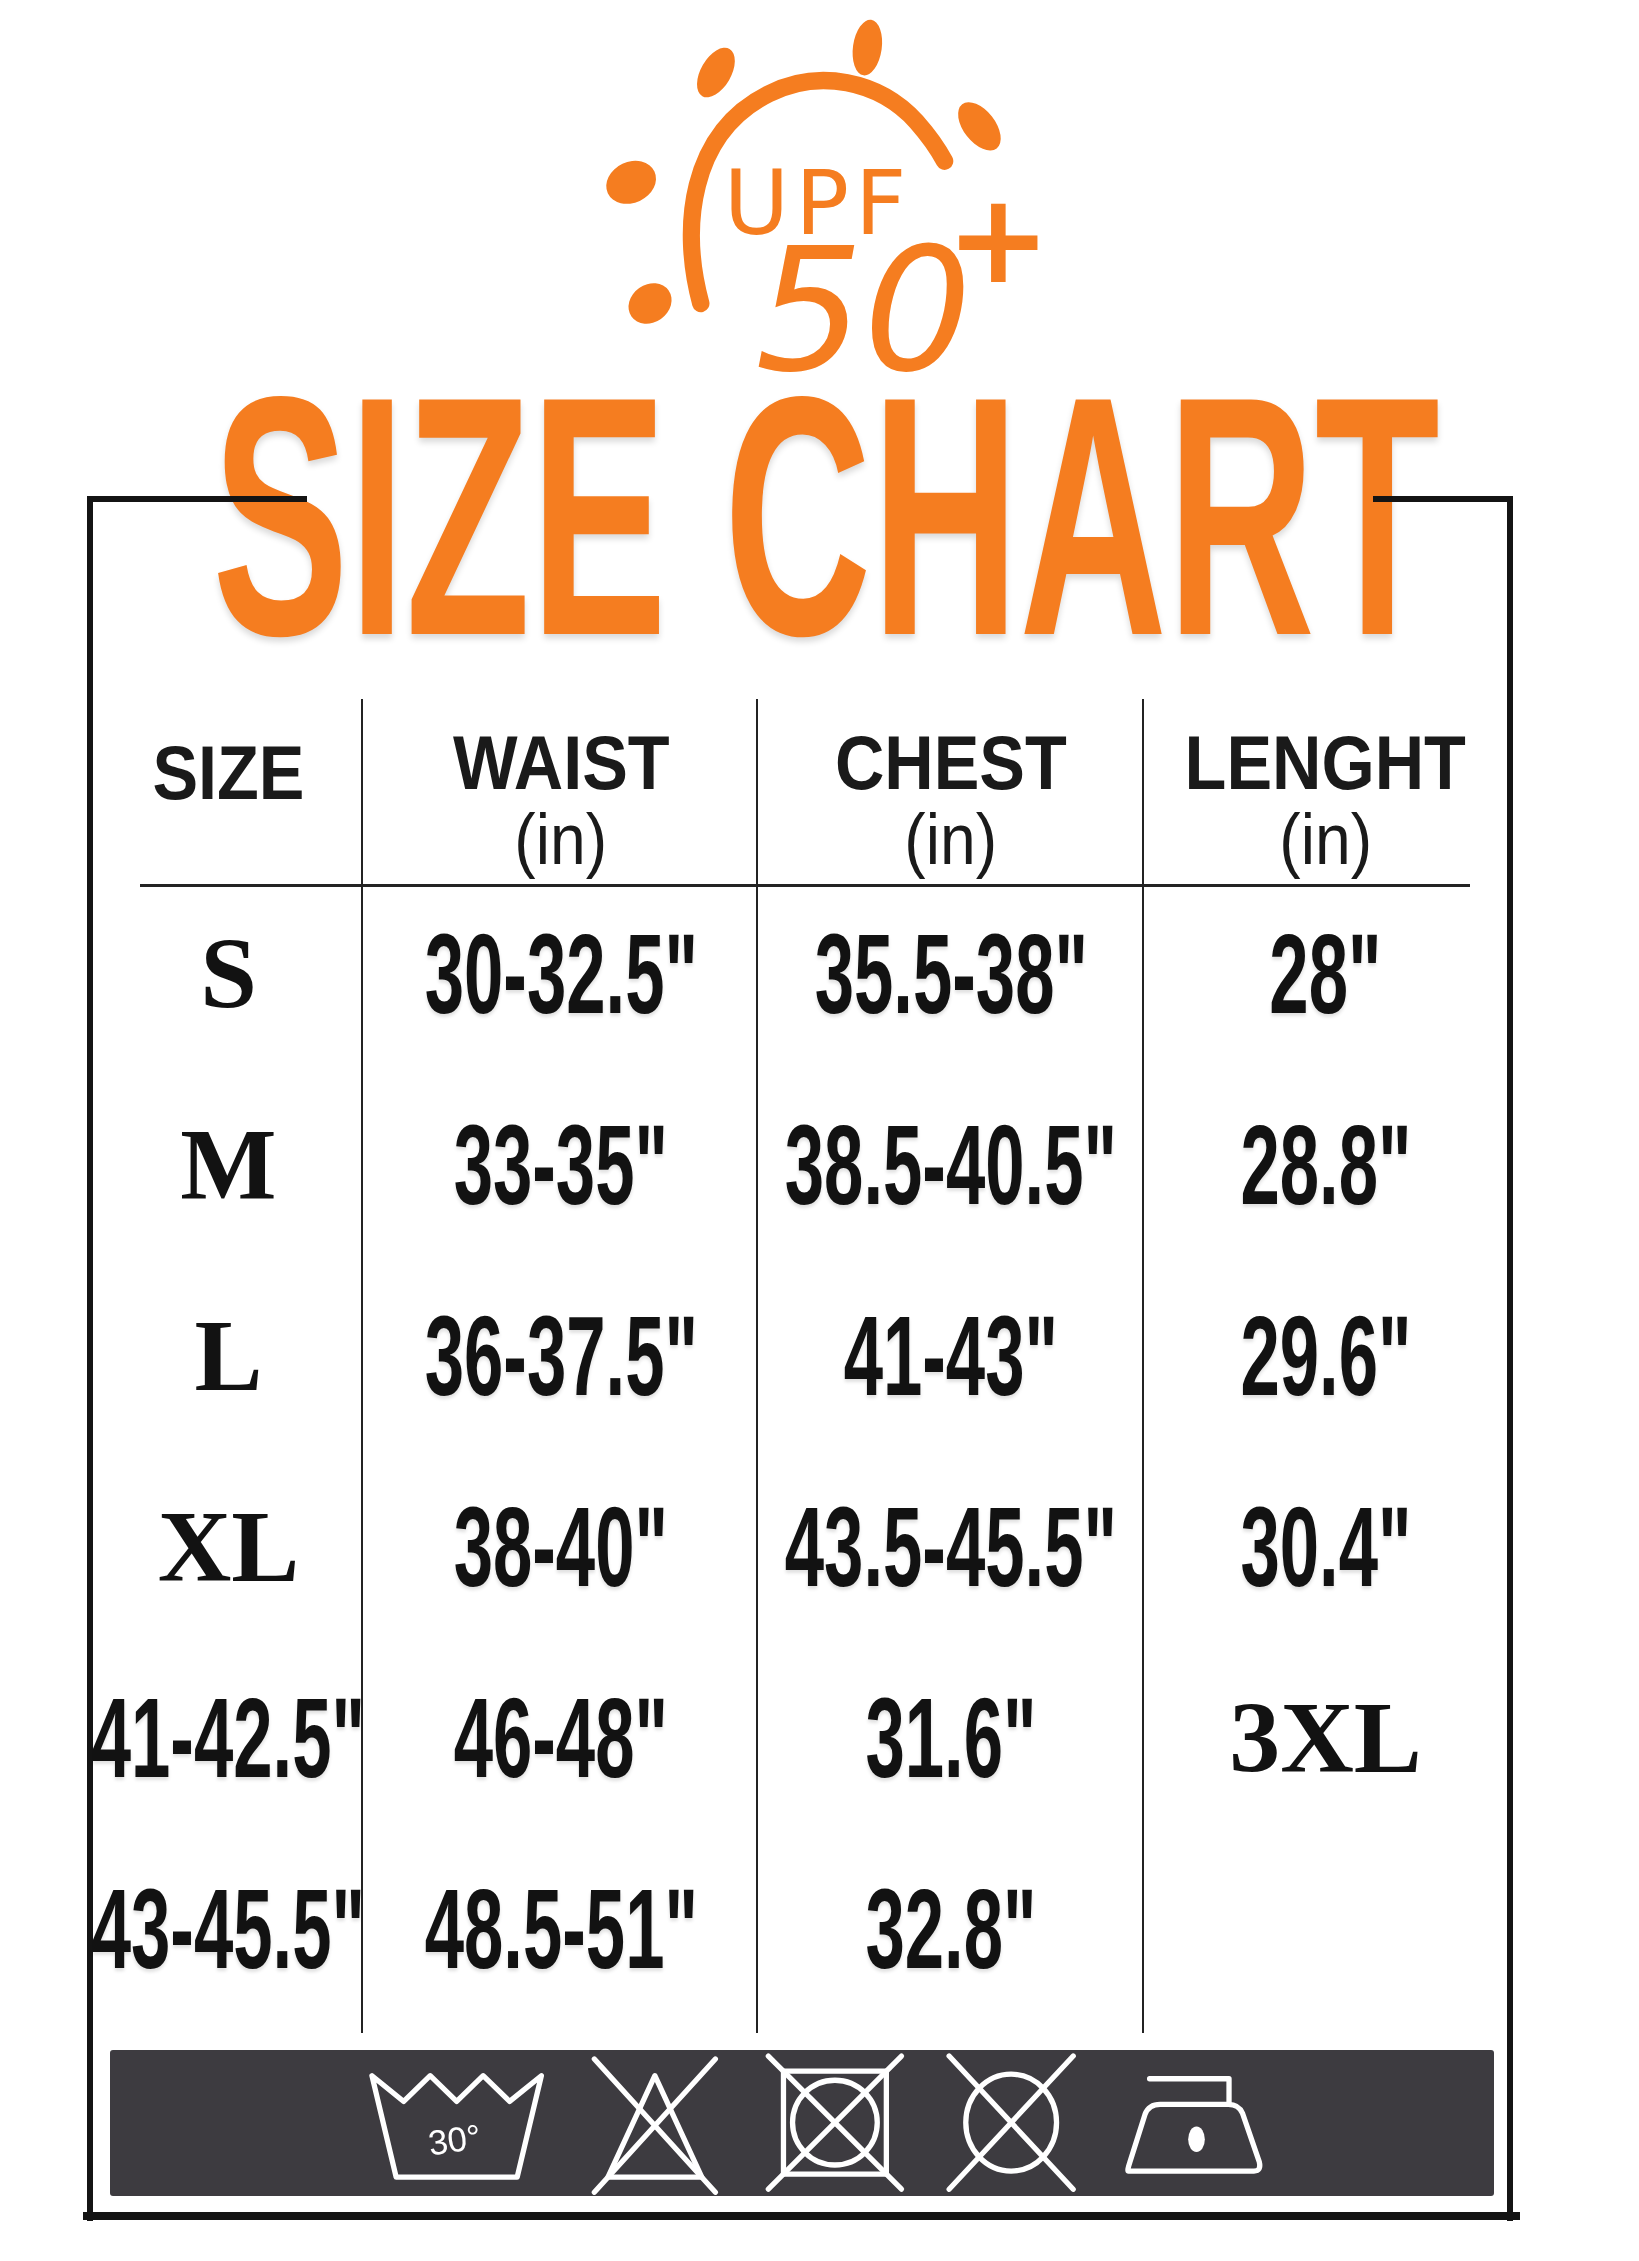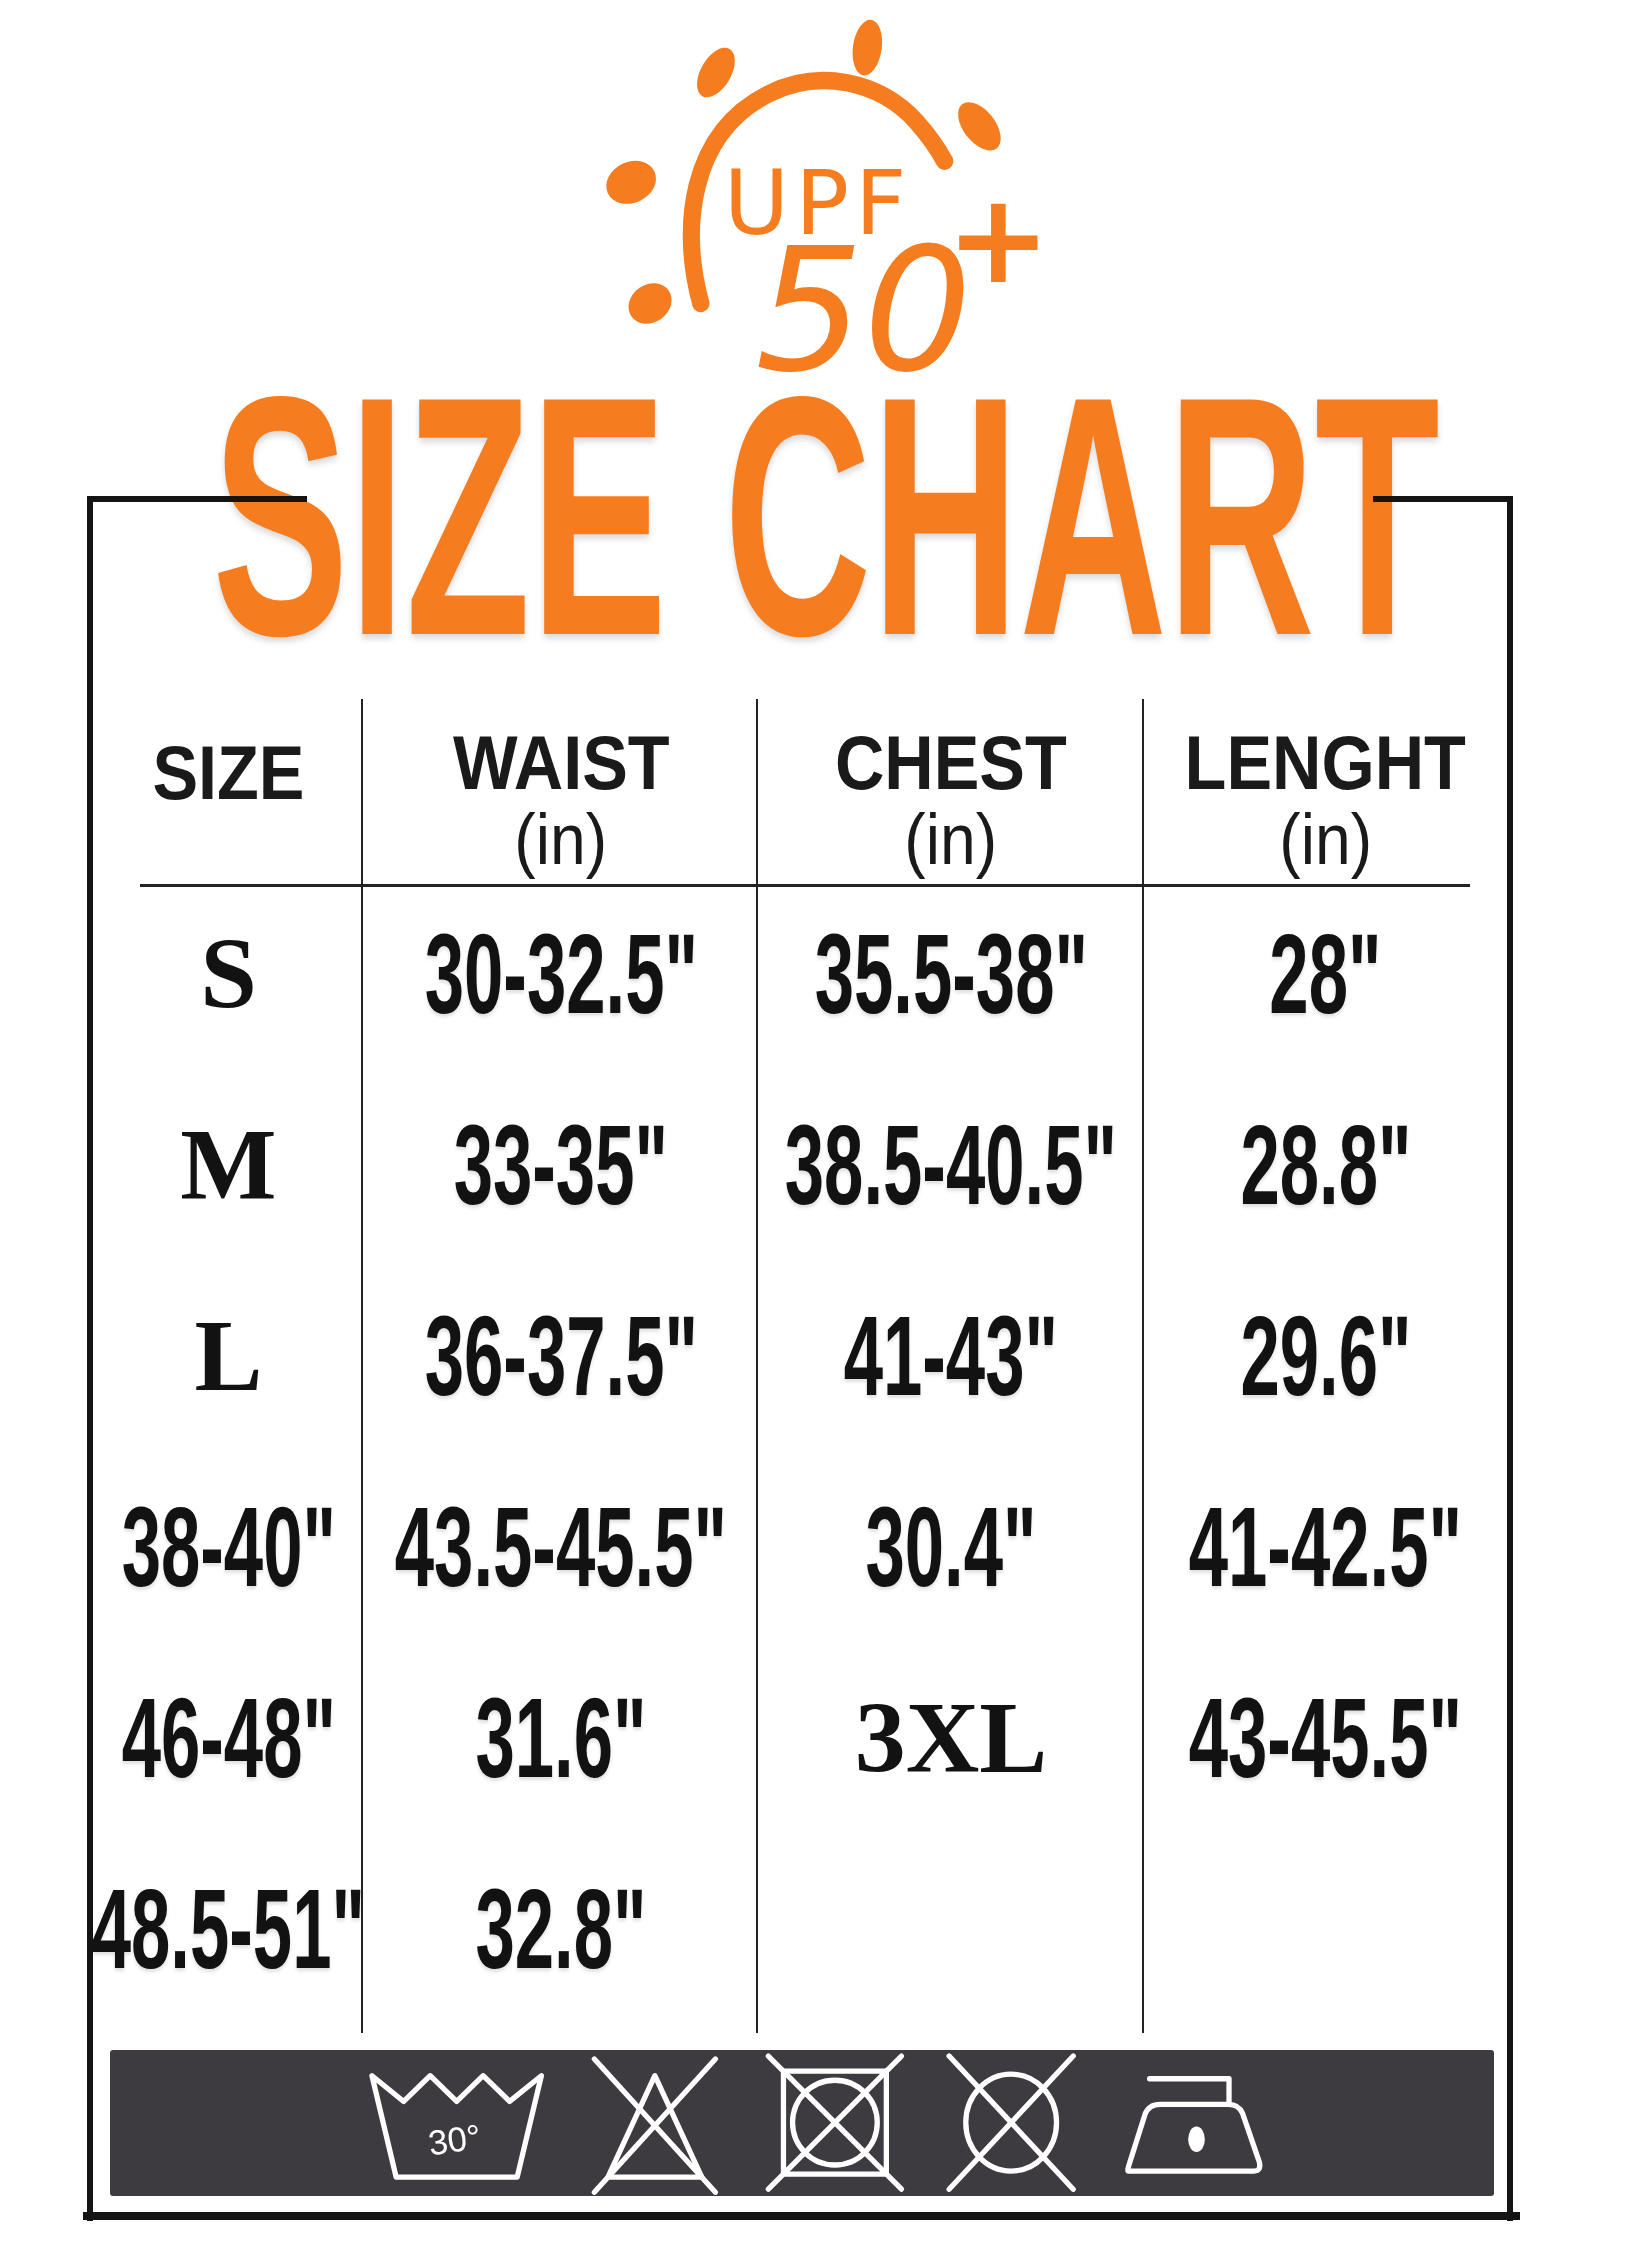--- a/index.html
+++ b/index.html
@@ -144,20 +144,23 @@
       <span class="num">36-37.5"</span>
     </div>
   <div class="cell">
       <span class="num">41-43"</span>
     </div>
   <div class="cell">
       <span class="num">29.6"</span>
     </div>
 
   <div class="cell">
+      <span class="size-label">XL</span>
+    </div>
+  <div class="cell">
       <span class="num">38-40"</span>
     </div>
   <div class="cell">
       <span class="num">43.5-45.5"</span>
     </div>
   <div class="cell">
       <span class="num">30.4"</span>
     </div>
 
   <div class="cell">

